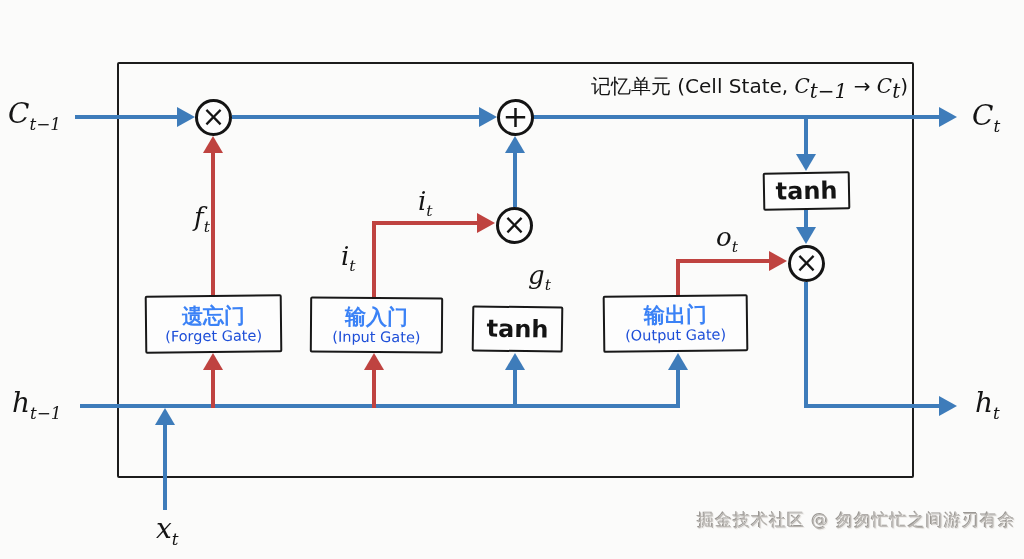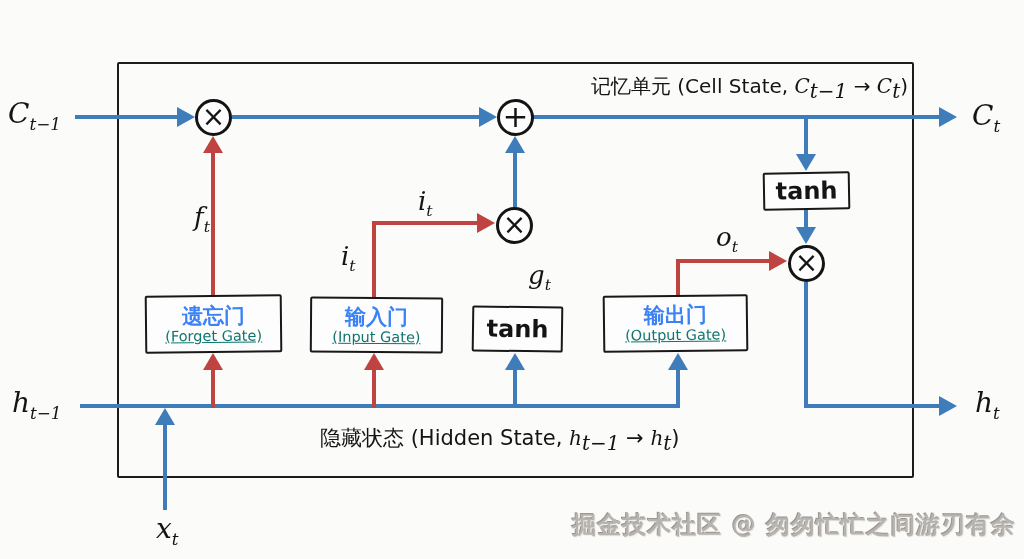--- a/index.html
+++ b/index.html
@@ -37,32 +37,32 @@
   }
   .op span { font-size:28px; line-height:1; color:#141414; font-weight:500; transform:translateY(-1px); }
   .op span.plus { font-size:31px; font-weight:400; }
   
   .gate {
     position:absolute; border:2.5px solid #181818; background:#fdfdfd;
     display:flex; flex-direction:column; align-items:center; justify-content:center;
     z-index:6; border-radius:2px;
   }
   .gate-cn { font-size:21px; font-weight:600; color:#3b82f6; line-height:1.15; }
-  .gate-en { font-size:14.5px; font-weight:500; color:#0f766e; line-height:1.15;text-decoration:underline; }
+  .gate-en { font-size:14.5px; font-weight:500; color:#1d4ed8; line-height:1.15; }
   .gate-tanh { font-size:24px; font-weight:600; color:#141414; }
   
   .math { font-family:"DejaVu Serif", serif; font-style:italic; color:#141414; }
   .lbl { position:absolute; font-size:28px; z-index:7;text-align:right; }
   .lbl-inner { font-size:26px; }
   .lbl sub, .ann sub { font-size:0.60em; font-style:italic; }
   
   .ann { position:absolute; font-size:20px; color:#141414; z-index:4; white-space:nowrap; }
   .ann .math { font-size:20px; }
   .watermark {
-    position:absolute; right:8px; top:509px; font-size:24px; font-weight:700;
+    position:absolute; right:8px; top:509px; font-size:17px; font-weight:400;
     color:#b7b4b0; letter-spacing:1px; white-space:nowrap;
     text-shadow:1px 1px 0 #efedea, -1px -1px 0 #9a9793;
   }
   .z3 { z-index:3; }
 </style>
 </head>
 <body>
 
 <div class="canvas">
 
@@ -154,19 +154,16 @@
 
   <div class="lbl lbl-inner math" style="left:194px;top:202px;"><span>f</span><sub>t</sub></div>
   <div class="lbl lbl-inner math" style="left:341px;top:241px;"><span>i</span><sub>t</sub></div>
   <div class="lbl lbl-inner math" style="left:418px;top:186px;"><span>i</span><sub>t</sub></div>
   <div class="lbl lbl-inner math" style="left:528px;top:260px;"><span>g</span><sub>t</sub></div>
   <div class="lbl lbl-inner math" style="left:716px;top:222px;"><span>o</span><sub>t</sub></div>
 
   <div class="ann" style="right:116px;top:73px;text-align:center;">
     <span>记忆单元 (Cell State, </span><span class="math">C</span><sub class="math">t−1</sub><span> → </span><span class="math">C</span><sub class="math">t</sub><span>)</span>
   </div>
-  <div class="ann" style="left:320px;top:424px;font-size:21px;">
-    <span>隐藏状态 (Hidden State, </span><span class="math">h</span><sub class="math">t−1</sub><span> → </span><span class="math">h</span><sub class="math">t</sub><span>)</span>
-  </div>
 
   <div class="watermark">掘金技术社区 @ 匆匆忙忙之间游刃有余</div>
 
 </div>
 
 </body></html>

